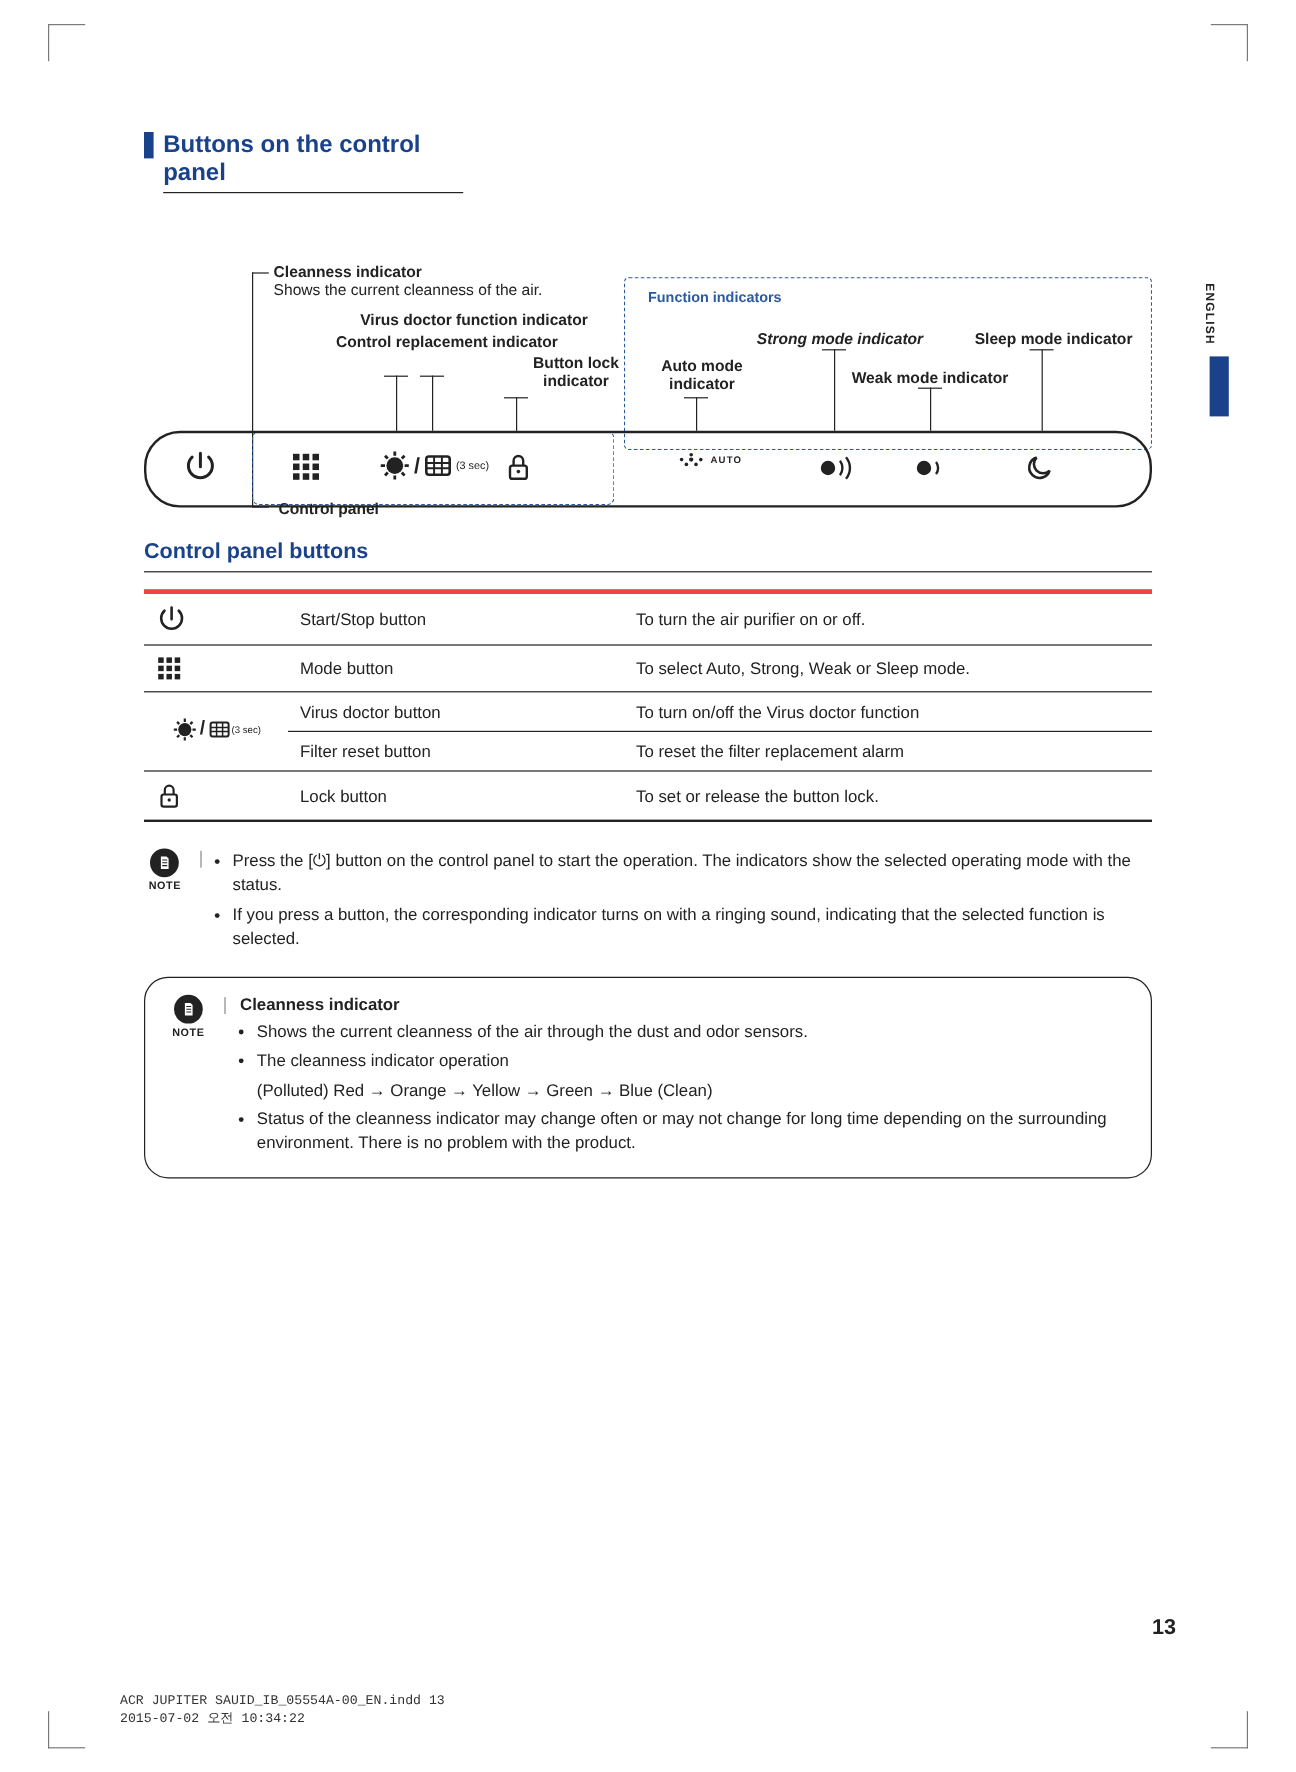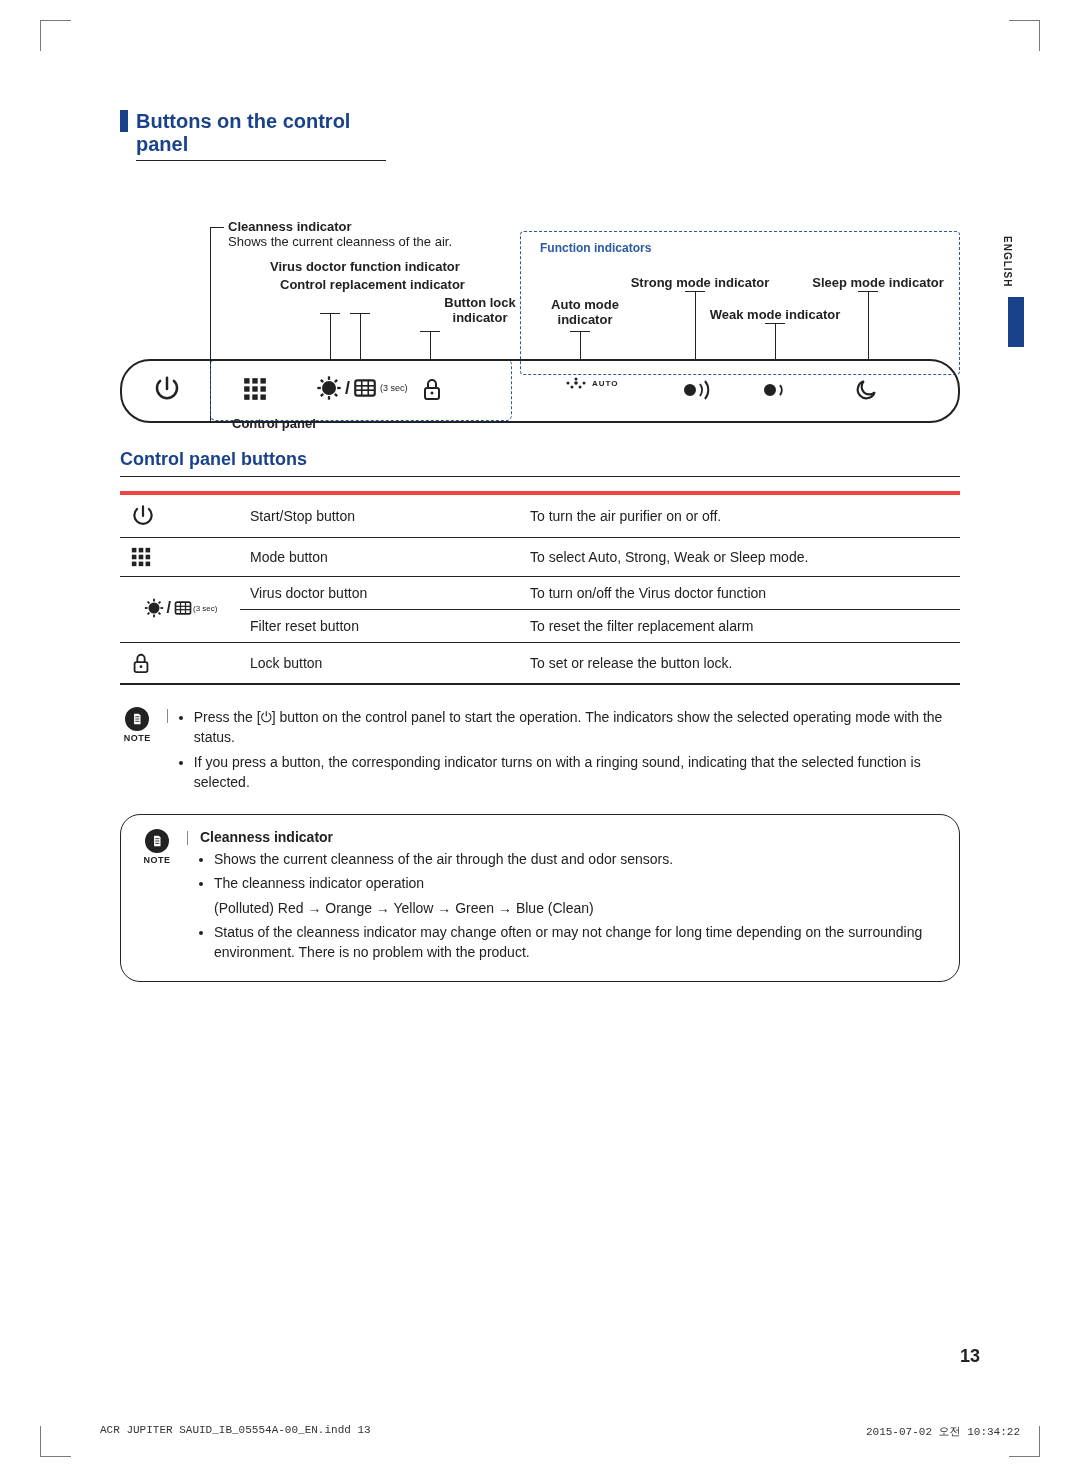--- a/index.html
+++ b/index.html
@@ -170,20 +170,21 @@
   }
   .footer {
     position: absolute;
     left: 100px; right: 60px;
     bottom: 38px;
     font-size: 11px;
     font-family: "Courier New", monospace;
     color: #333;
     display: flex;
     justify-content: space-between;
+    flex-direction: column;
   }
   svg { display: block; }
 </style>
 </head>
 <body>
 
 <div class="crop-tl"></div>
 <div class="crop-tr"></div>
 <div class="crop-bl"></div>
 <div class="crop-br"></div>
@@ -199,21 +200,21 @@
     <div class="bar-accent"></div>
     <div class="section-heading-text">Buttons on the control panel</div>
   </div>
 
   <div class="diagram">
 
     <div style="position:absolute; left:108px; top:40px; width:300px;">
       <span class="callout-label">Cleanness indicator</span><br>
       <span class="callout-sub">Shows the current cleanness of the air.</span>
     </div>
-    <div style="position:absolute; left:150px; top:80px; width:250px; text-align:left;">
+    <div style="position:absolute; left:150px; top:80px; width:250px; text-align:center;">
       <span class="callout-label">Virus doctor function indicator</span>
     </div>
     <div style="position:absolute; left:160px; top:98px; width:250px; text-align:left;">
       <span class="callout-label">Control replacement indicator</span>
     </div>
     <div style="position:absolute; left:310px; top:116px; width:100px; text-align:center;">
       <span class="callout-label">Button lock</span><br>
       <span class="callout-label">indicator</span>
     </div>
 
@@ -232,21 +233,21 @@
     <div class="func-box"></div>
     <div class="func-title">Function indicators</div>
 
     <div style="position:absolute; left:420px; top:118px; width:90px; text-align:center;">
       <span class="callout-label">Auto mode</span><br>
       <span class="callout-label">indicator</span>
     </div>
     <div class="call-line" style="left:460px; top:152px; width:1px; height:28px;"></div>
     <div class="call-line" style="left:450px; top:152px; width:20px; height:1px;"></div>
 
-    <div style="position:absolute; left:500px; top:96px; width:160px; text-align:center;">
+    <div style="position:absolute; left:500px; top:96px; width:160px; text-align:center;font-style:italic;">
       <span class="callout-label">Strong mode indicator</span>
     </div>
     <div class="call-line" style="left:575px; top:112px; width:1px; height:68px;"></div>
     <div class="call-line" style="left:565px; top:112px; width:20px; height:1px;"></div>
 
     <div style="position:absolute; left:570px; top:128px; width:170px; text-align:center;">
       <span class="callout-label">Weak mode indicator</span>
     </div>
     <div class="call-line" style="left:655px; top:144px; width:1px; height:36px;"></div>
     <div class="call-line" style="left:645px; top:144px; width:20px; height:1px;"></div>

